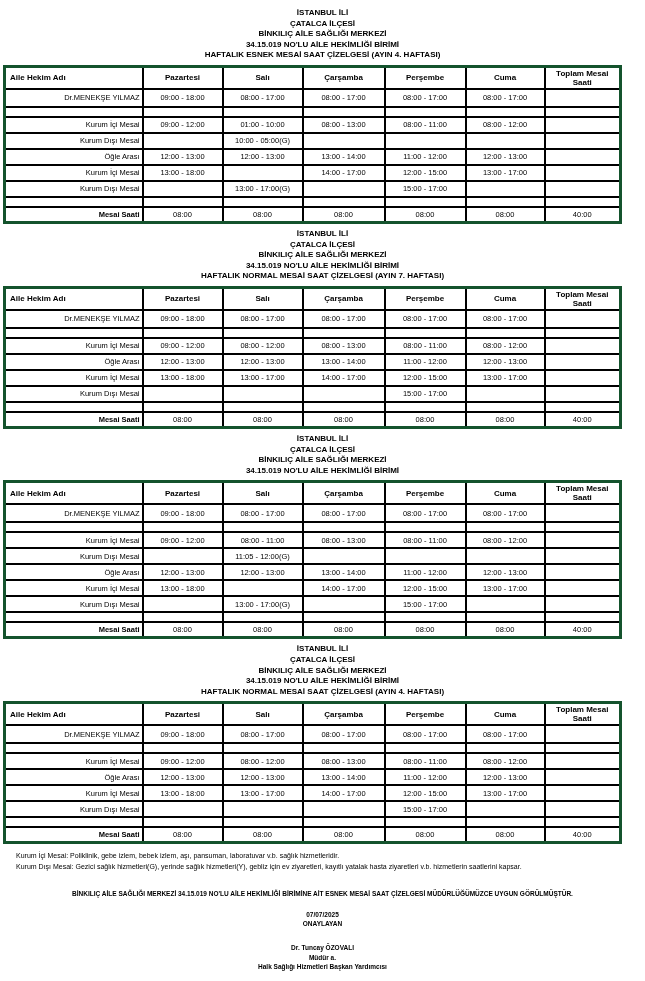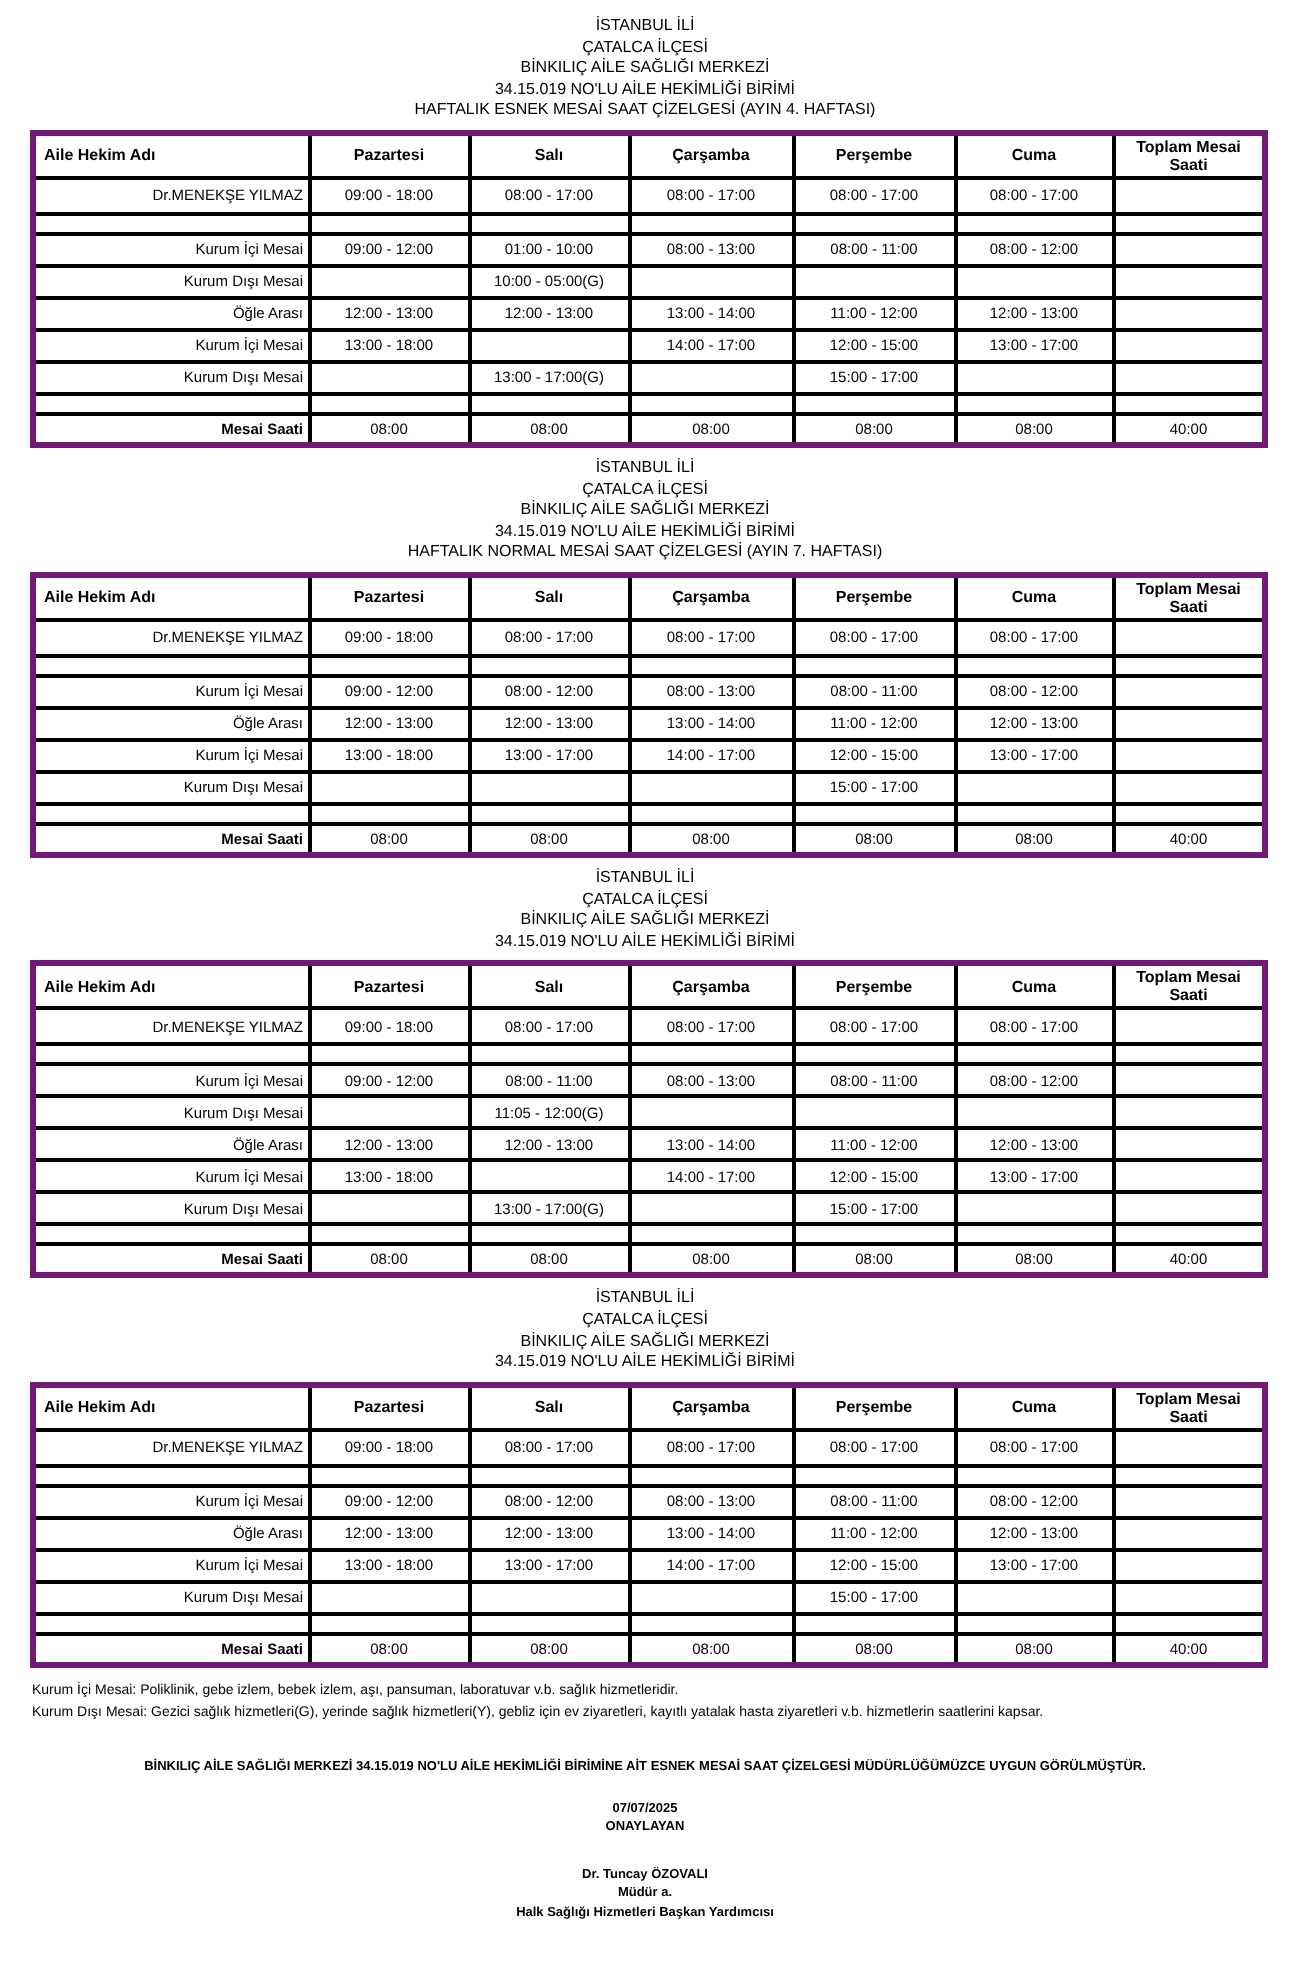--- a/index.html
+++ b/index.html
@@ -3,27 +3,27 @@
 <meta charset="utf-8">
 <style>
   html, body { margin:0; padding:0; background:#fff; }
   body {
     width:645px; height:981px;
     font-family:"Liberation Sans", sans-serif;
     color:#000; overflow:hidden;
   }
   .page { width:645px; height:981px; position:relative; }
 
-  .titles { text-align:center; font-weight:normal; font-size:8px; line-height:10.6px; margin-top:5px; }
+  .titles { text-align:center; font-weight:bold; font-size:8px; line-height:10.6px; margin-top:5px; }
   .week:first-of-type .titles { margin-top:8px; }
 
   table.sched {
     border-collapse:collapse; table-layout:fixed;
-    width:616px; margin:4px 0 0 15px;
-    border:3px solid #701a75;
+    width:616px; margin:4px 0 0 3px;
+    border:3px solid #14532d;
   }
   table.sched th, table.sched td {
     border:2px solid #000; overflow:hidden; white-space:nowrap;
     padding:0 2px; vertical-align:middle;
   }
   table.sched th {
     font-size:8px; font-weight:bold; text-align:center;
     height:20px; line-height:9px; white-space:normal;
   }
   table.sched th.name-col { text-align:left; padding-left:4px; }
@@ -379,20 +379,21 @@
         </tbody>
     </table>
   </section>
 
   <section class="week">
     <div class="titles">
       <div>İSTANBUL İLİ</div>
       <div>ÇATALCA İLÇESİ</div>
       <div>BİNKILIÇ AİLE SAĞLIĞI MERKEZİ</div>
       <div>34.15.019 NO'LU AİLE HEKİMLİĞİ BİRİMİ</div>
+      <div>HAFTALIK NORMAL MESAİ SAAT ÇİZELGESİ (AYIN 4. HAFTASI)</div>
     </div>
     <table class="sched">
       <colgroup>
           <col style="width:138px">
           <col style="width:80px">
           <col style="width:80px">
           <col style="width:82px">
           <col style="width:81px">
           <col style="width:79px">
           <col style="width:76px">

